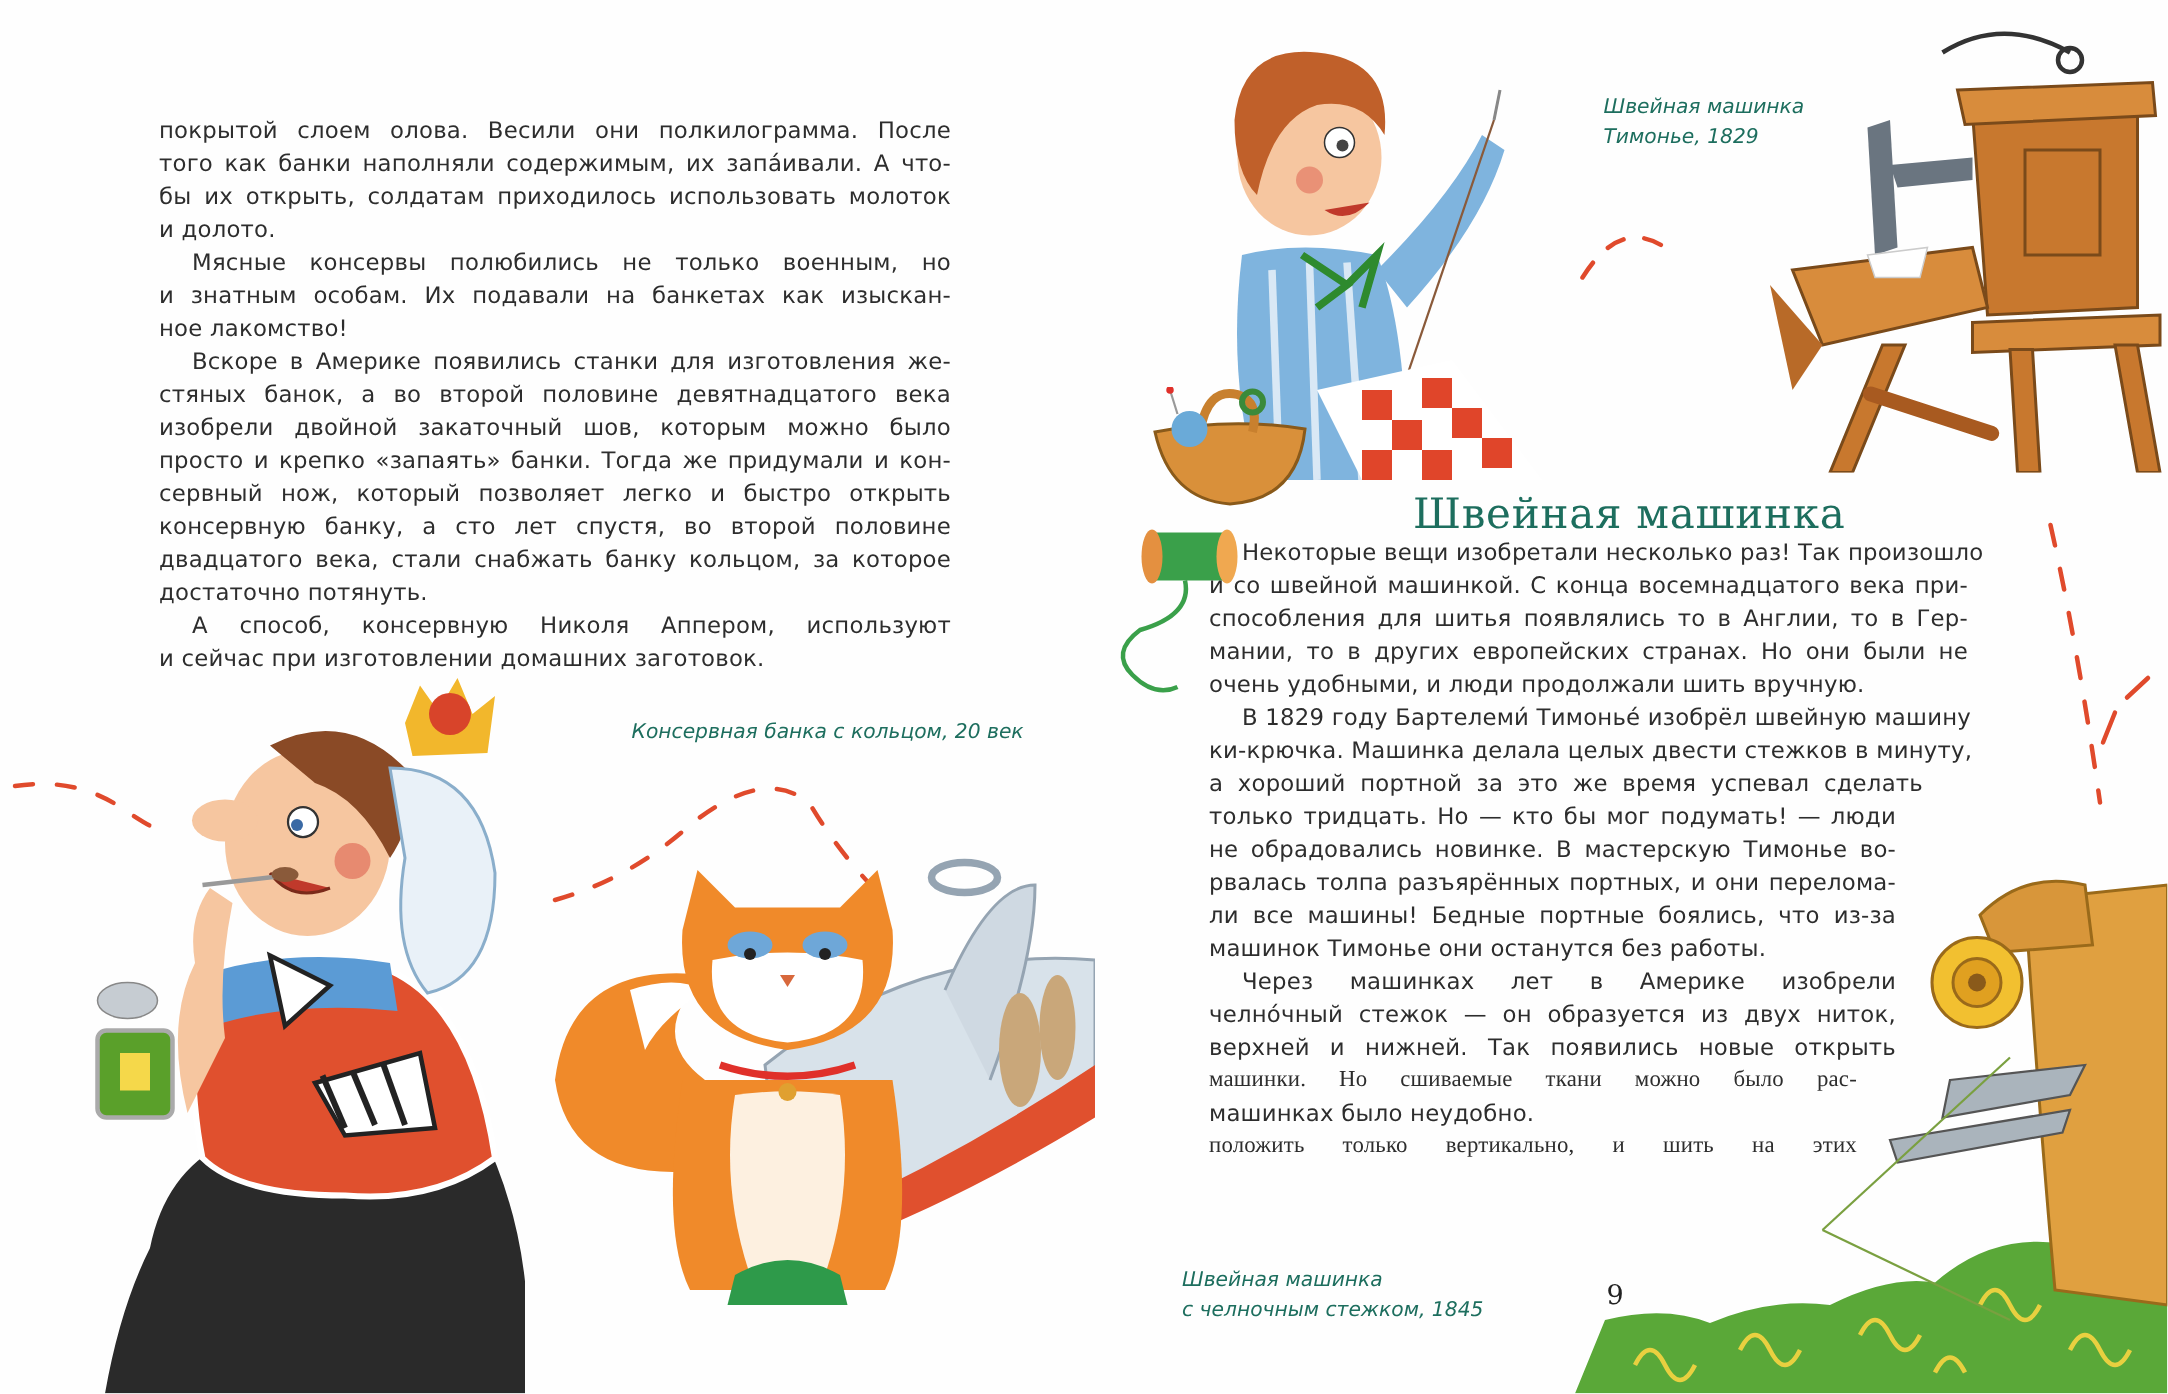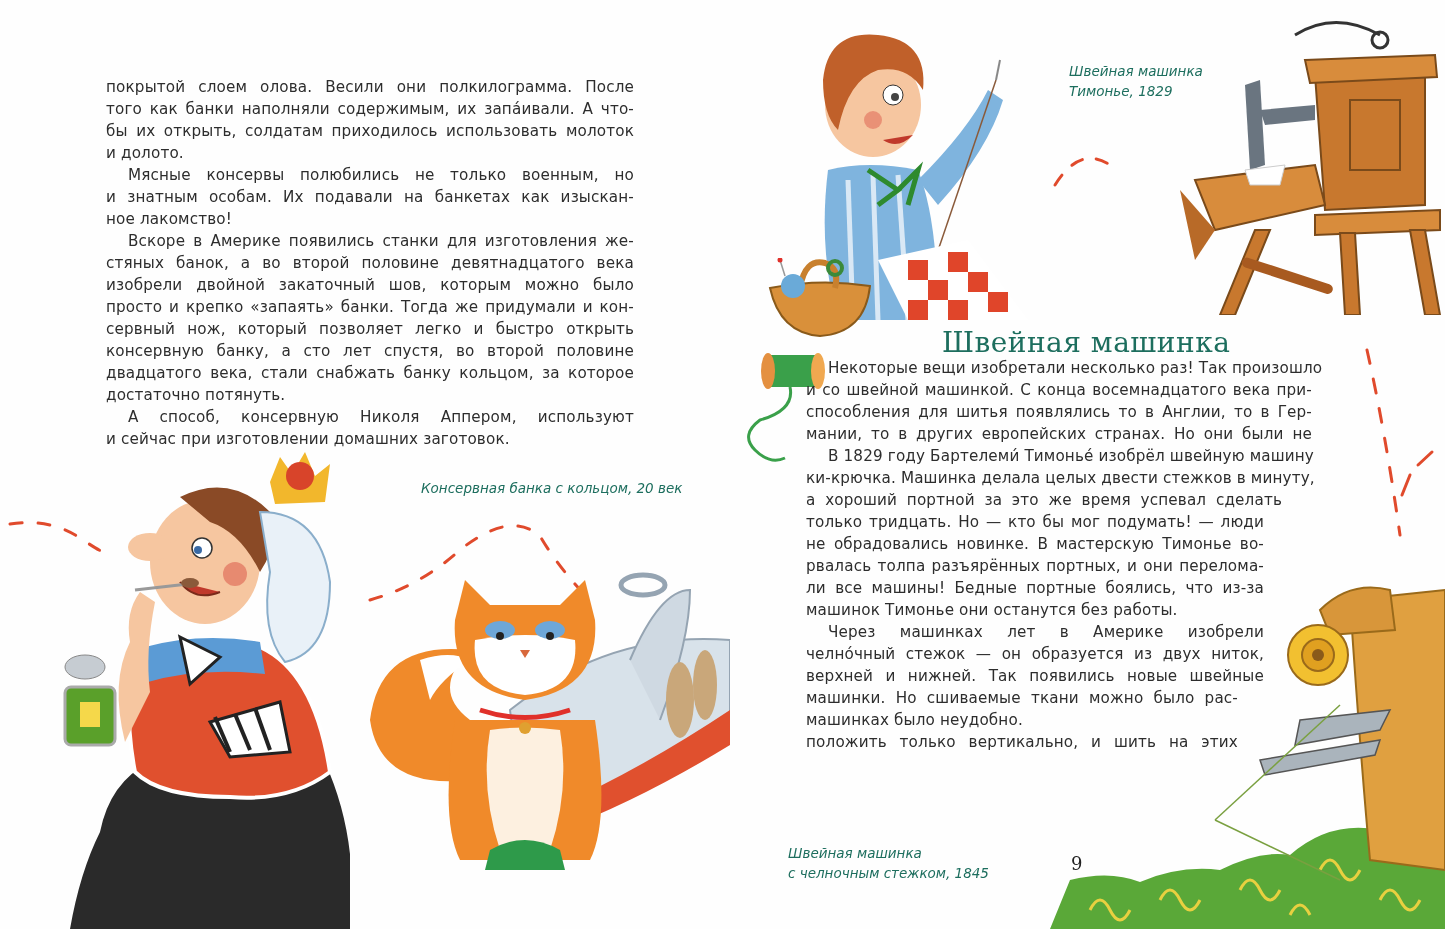--- a/index.html
+++ b/index.html
@@ -13,21 +13,21 @@
   .text-block .line { display: block; white-space: nowrap; text-align: justify; text-align-last: justify; }
   .text-block .line.last { text-align-last: left; }
   .text-block .line.indent { padding-left: 22px; }
 
   #left-text { left: 106px; top: 76px; width: 528px; }
   #right-text { left: 806px; top: 357px; width: 506px; }
 
   
   #right-text .w-short1 { width: 476px; }
   #right-text .w-short2 { width: 458px; }
-  #right-text .w-short3 { width: 432px; }
+  #right-text .w-short3 { width: 432px; font-family: Liberation Serif, serif; }
 
   
   .caption { position: absolute; font-family: "DejaVu Sans", sans-serif; font-style: italic; font-size: 13.5px; line-height: 20px; color: #1d6e5e; white-space: nowrap; }
   #caption-can { left: 421px; top: 478px; }
   #caption-timonier { left: 1069px; top: 61px; }
   #caption-shuttle { left: 788px; top: 843px; }
 
   .heading { position: absolute; left: 942px; top: 326px; font-family: "DejaVu Serif", serif; font-size: 28px; color: #1d6e5e; letter-spacing: 0.5px; white-space: nowrap; }
   .page-num { position: absolute; left: 1071px; top: 853px; font-family: "DejaVu Serif", serif; font-size: 18px; color: #222; }
 
@@ -215,31 +215,32 @@
   <svg class="illus" style="left:1360px;top:340px" width="80" height="250">
     <path d="M7 10 Q 25 90 40 195" fill="none" stroke="#e04a2c" stroke-width="3" stroke-dasharray="14 16" stroke-linecap="round"></path>
     <path d="M42 155 L 50 135 M 58 125 L 72 112" fill="none" stroke="#e04a2c" stroke-width="3" stroke-linecap="round"></path>
   </svg>
 
   <div class="text-block" id="right-text">
     <span class="line indent">Некоторые вещи изобретали несколько раз! Так произошло</span>
     <span class="line">и со швейной машинкой. С конца восемнадцатого века при-</span>
     <span class="line">способления для шитья появлялись то в Англии, то в Гер-</span>
     <span class="line">мании, то в других европейских странах. Но они были не</span>
+    <span class="line last">очень удобными, и люди продолжали шить вручную.</span>
     <span class="line indent">В 1829 году Бартелеми́ Тимонье́ изобрёл швейную машину</span>
     <span class="line">ки-крючка. Машинка делала целых двести стежков в минуту,</span>
     <span class="line w-short1">а хороший портной за это же время успевал сделать</span>
     <span class="line w-short2">только тридцать. Но — кто бы мог подумать! — люди</span>
     <span class="line w-short2">не обрадовались новинке. В мастерскую Тимонье во-</span>
     <span class="line w-short2">рвалась толпа разъярённых портных, и они перелома-</span>
     <span class="line w-short2">ли все машины! Бедные портные боялись, что из-за</span>
     <span class="line last">машинок Тимонье они останутся без работы.</span>
     <span class="line indent w-short2">Через машинках лет в Америке изобрели</span>
     <span class="line w-short2">челно́чный стежок — он образуется из двух ниток,</span>
-    <span class="line w-short2">верхней и нижней. Так появились новые швейные</span>
+    <span class="line w-short2">верхней и нижней. Так появились новые открыть</span>
     <span class="line w-short3">машинки. Но сшиваемые ткани можно было рас-</span>
     <span class="line last">машинках было неудобно.</span>
     <span class="line w-short3">положить только вертикально, и шить на этих</span>
   </div>
 
   <svg class="illus" style="left:1050px;top:570px" width="395" height="359" viewBox="0 0 395 359">
     <path d="M0 359 L 20 310 Q 60 300 90 312 Q 130 295 170 300 Q 210 280 240 285 Q 280 250 330 260 L 395 250 L 395 359 Z" fill="#5aa838"></path>
     <g fill="none" stroke="#e8d040" stroke-width="3">
       <path d="M40 340 q 10 -20 20 0 q 10 20 20 0"></path>
         <path d="M110 330 q 10 -20 20 0 q 10 20 20 0"></path>

